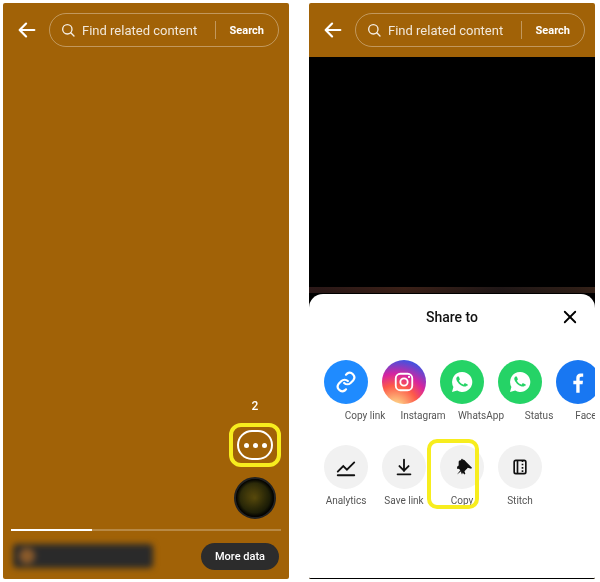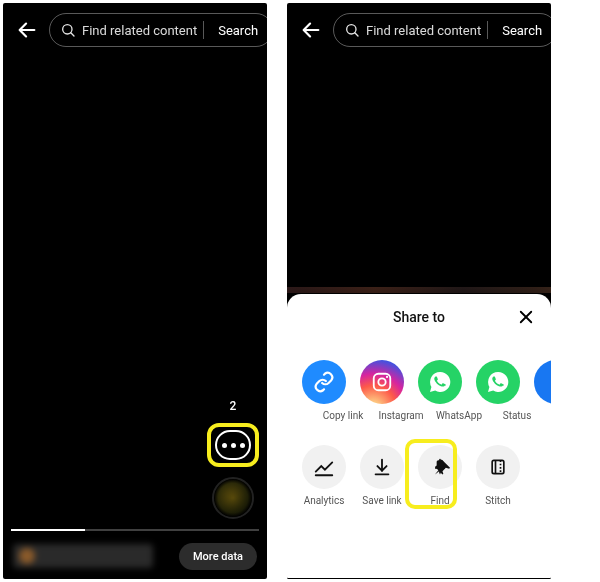--- a/index.html
+++ b/index.html
@@ -10,23 +10,23 @@
     height: 582px;
     overflow: hidden;
     position: relative;
   }
   .stage {
     display: flex;
     gap: 20px;
     padding: 3px 3px;
   }
   .phone {
-    width: 264px;
+    width: 286px;
     height: 576px;
-    background: #000000;
+    background: #a16207;
     border-radius: 2px;
     position: relative;
     overflow: hidden;
     flex-shrink: 0;
   }
   
   .topbar {
     display: flex;
     align-items: center;
     height: 54px;
@@ -54,22 +54,22 @@
   .search-text {
     flex:1;
     font-size: 13px;
     color: rgba(255,255,255,0.85);
     white-space: nowrap; overflow:hidden; text-overflow:ellipsis;
   }
   .search-divider {
     width:1px; height:18px; background: rgba(255,255,255,0.35);
   }
   .search-action {
-    font-size: 13px;
-    font-weight: 400;
+    font-size: 11px;
+    font-weight: 700;
     color: #fff;
     padding: 0 10px 0 8px;
   }
 
   
   .right-rail {
     position: absolute;
     right: 8px;
     bottom: 60px;
     display:flex;
@@ -372,21 +372,21 @@
           </div>
           <span class="action-label">Save link</span>
         </div>
         <div class="action-item">
           <div class="action-circle">
             <svg width="20" height="20" viewBox="0 0 24 24" fill="#111">
                 <path d="M14 3l-1 1 1 4-4 4-3-1-1 1 4 4-4 5 5-4 4 4 1-1-1-3 4-4 4 1 1-1-6-6z" transform="rotate(0 12 12)"></path>
                 <path d="M12 2c-.6 0-1 .4-1 1v1h-1c-1.1 0-2 .9-2 2v4l-2 3v1h5v5l1 2 1-2v-5h5v-1l-2-3V6c0-1.1-.9-2-2-2h-1V3c0-.6-.4-1-1-1z"></path>
               </svg>
           </div>
-          <span class="action-label">Find</span>
+          <span class="action-label">Copy</span>
         </div>
         <div class="action-item">
           <div class="action-circle">
             <svg width="20" height="20" viewBox="0 0 24 24" fill="none" stroke="#111" stroke-width="2">
                 <rect x="5" y="4" width="14" height="16" rx="2"></rect>
                 <line x1="9" y1="4" x2="9" y2="20"></line>
                 <line x1="15" y1="4" x2="15" y2="20" stroke-dasharray="2 2"></line>
               </svg>
           </div>
           <span class="action-label">Stitch</span>

